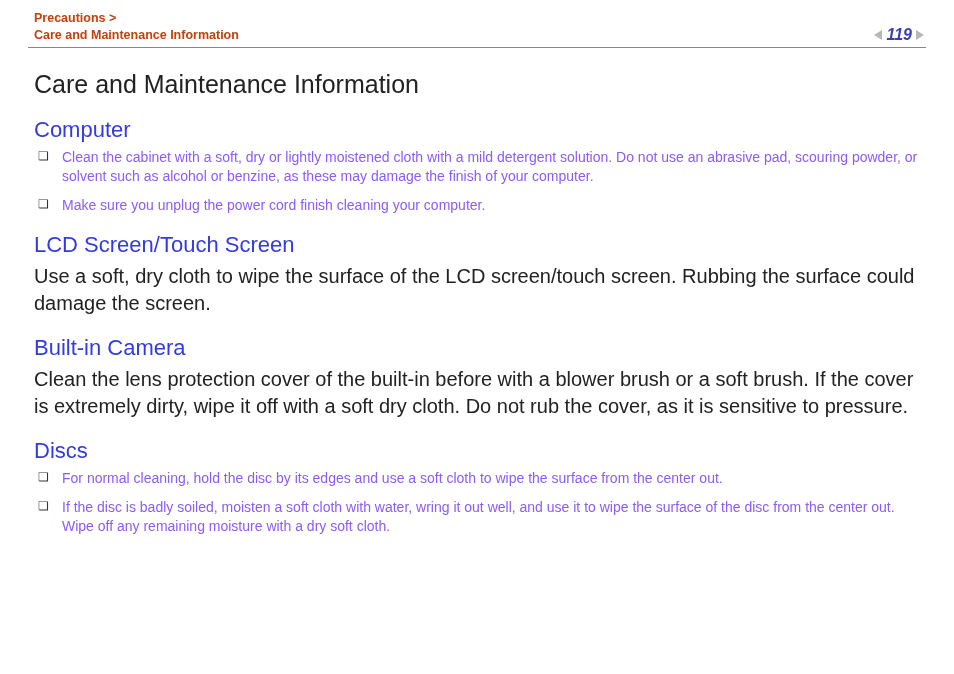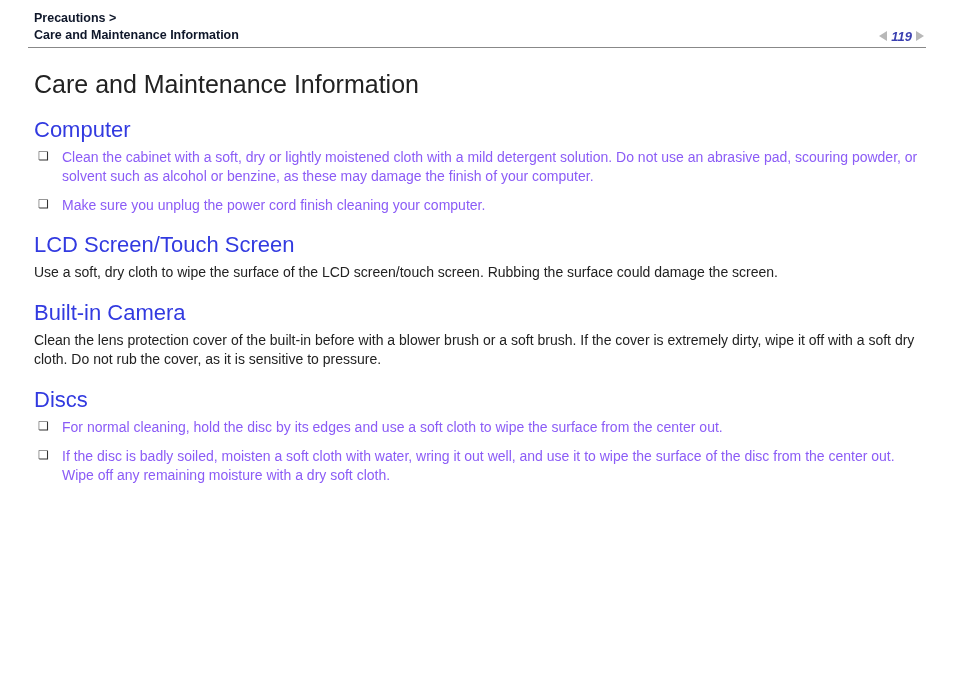--- a/index.html
+++ b/index.html
@@ -17,32 +17,32 @@
       display: flex;
       justify-content: space-between;
       align-items: flex-end;
       border-bottom: 1px solid #888;
       padding-bottom: 3px;
       margin-bottom: 22px;
     }
     .breadcrumb-block {
       font-size: 12.5px;
       font-weight: bold;
-      color: #0f172a;
+      color: #c2410c;
       line-height: 1.35;
       margin-left: 6px;
     }
     .page-number-block {
       display: flex;
       align-items: center;
       gap: 4px;
       margin-right: 2px;
     }
     .page-number {
-      font-size: 13px;
+      font-size: 16px;
       font-weight: bold;
       font-style: italic;
       color: #3a3fb0;
     }
     .nav-tri {
       display: inline-block;
       width: 0; height: 0;
       border-style: solid;
     }
     .tri-left {
@@ -62,21 +62,21 @@
       color: #222;
       margin: 0 0 14px 0;
     }
     .section-heading {
       font-size: 22px;
       color: #323ae0;
       margin: 18px 0 5px 0;
       font-weight: normal;
     }
     .body-text {
-      font-size: 14px;
+      font-size: 20px;
       color: #222;
       line-height: 1.35;
       margin: 0 0 4px 0;
     }
     .bullet-list {
       list-style: none;
       padding: 0;
       margin: 4px 0 0 0;
     }
     .bullet-list li {

